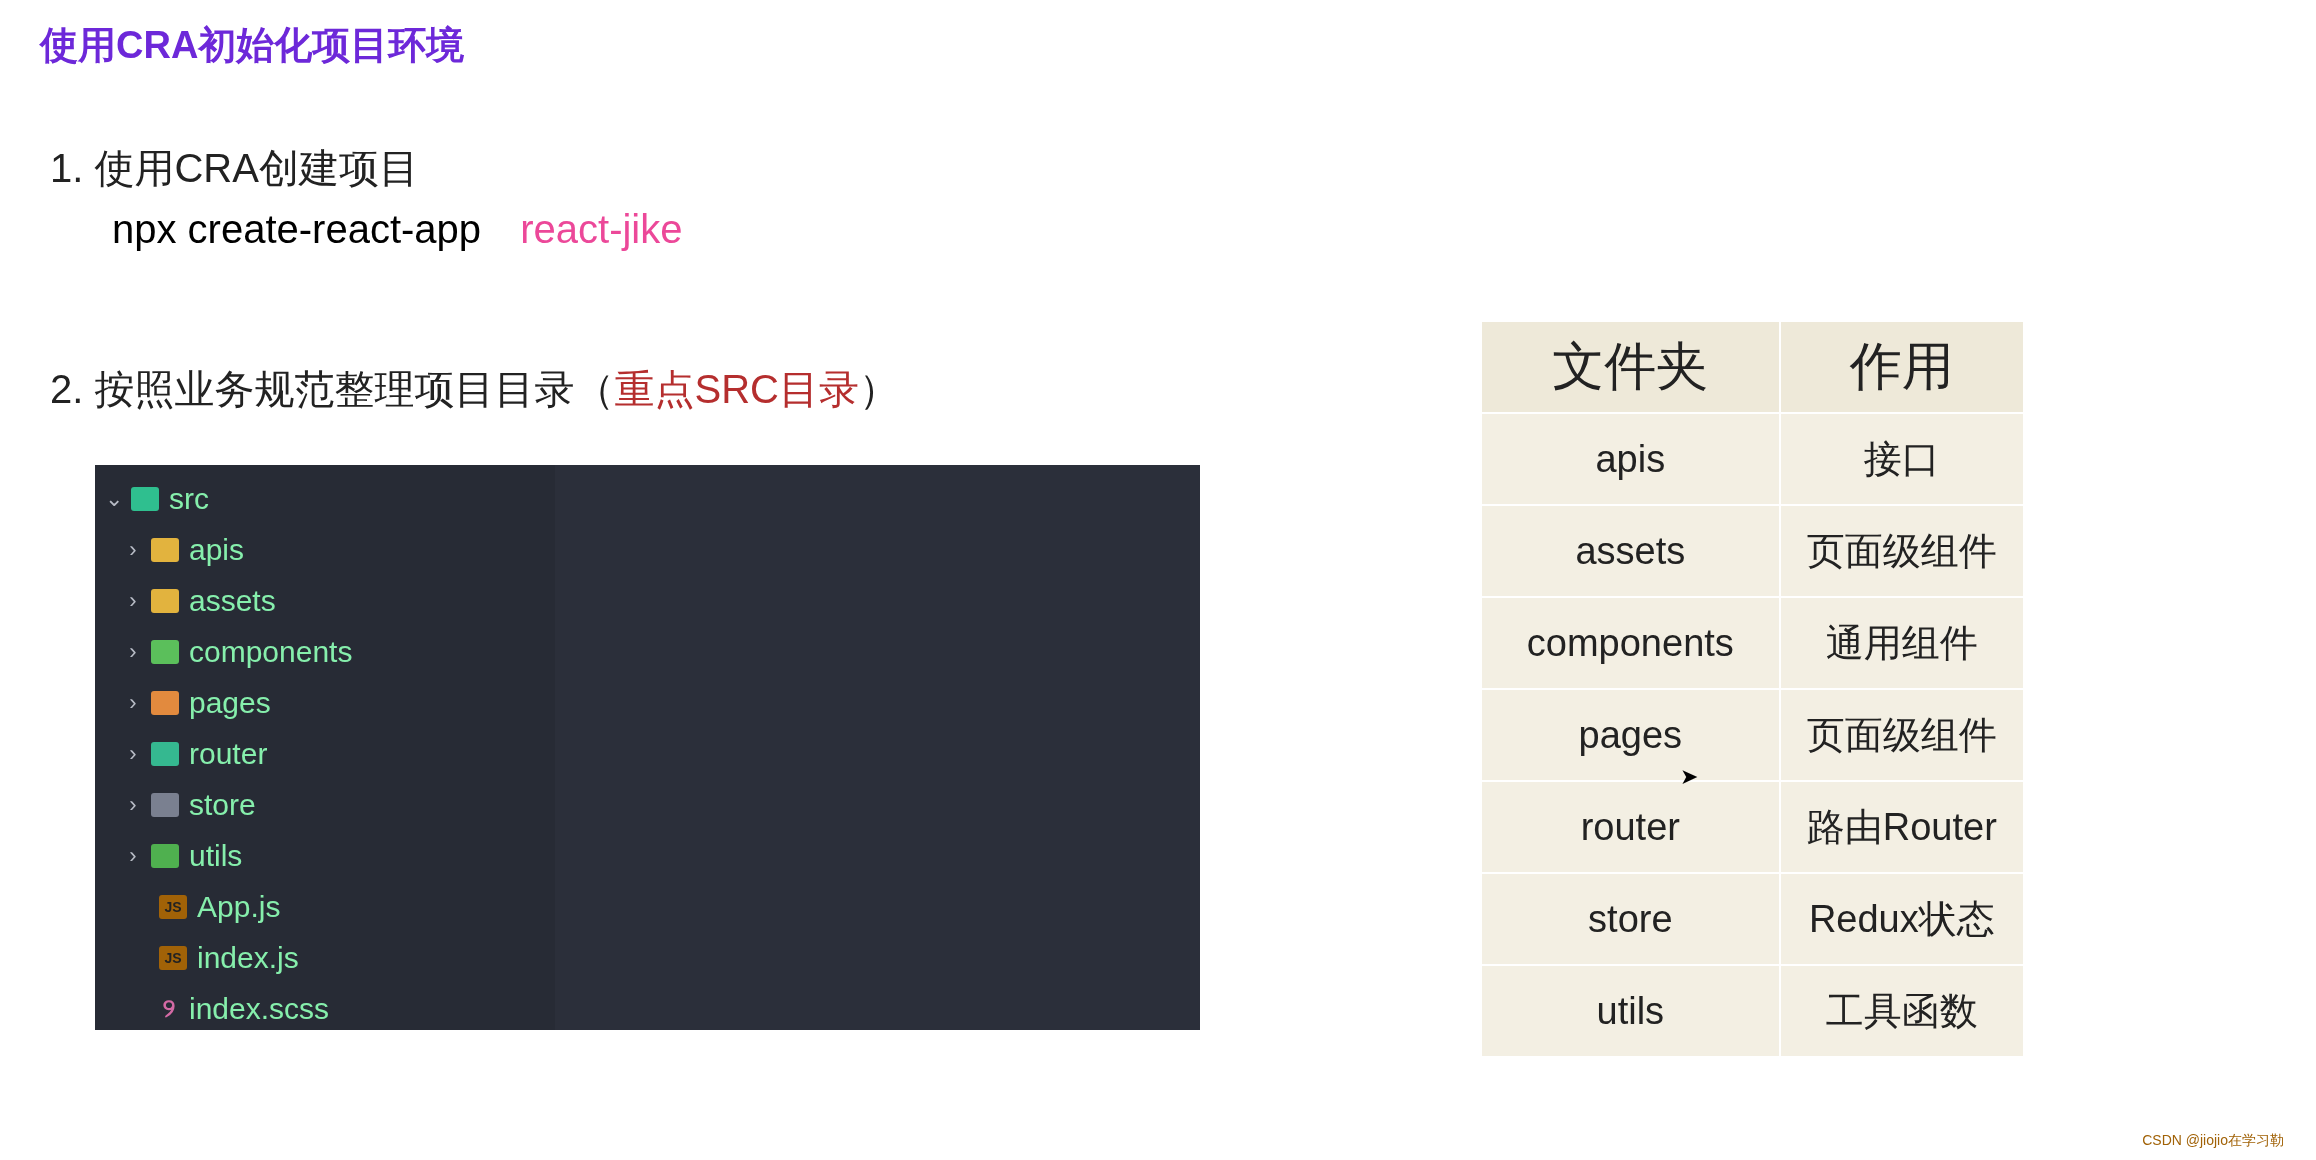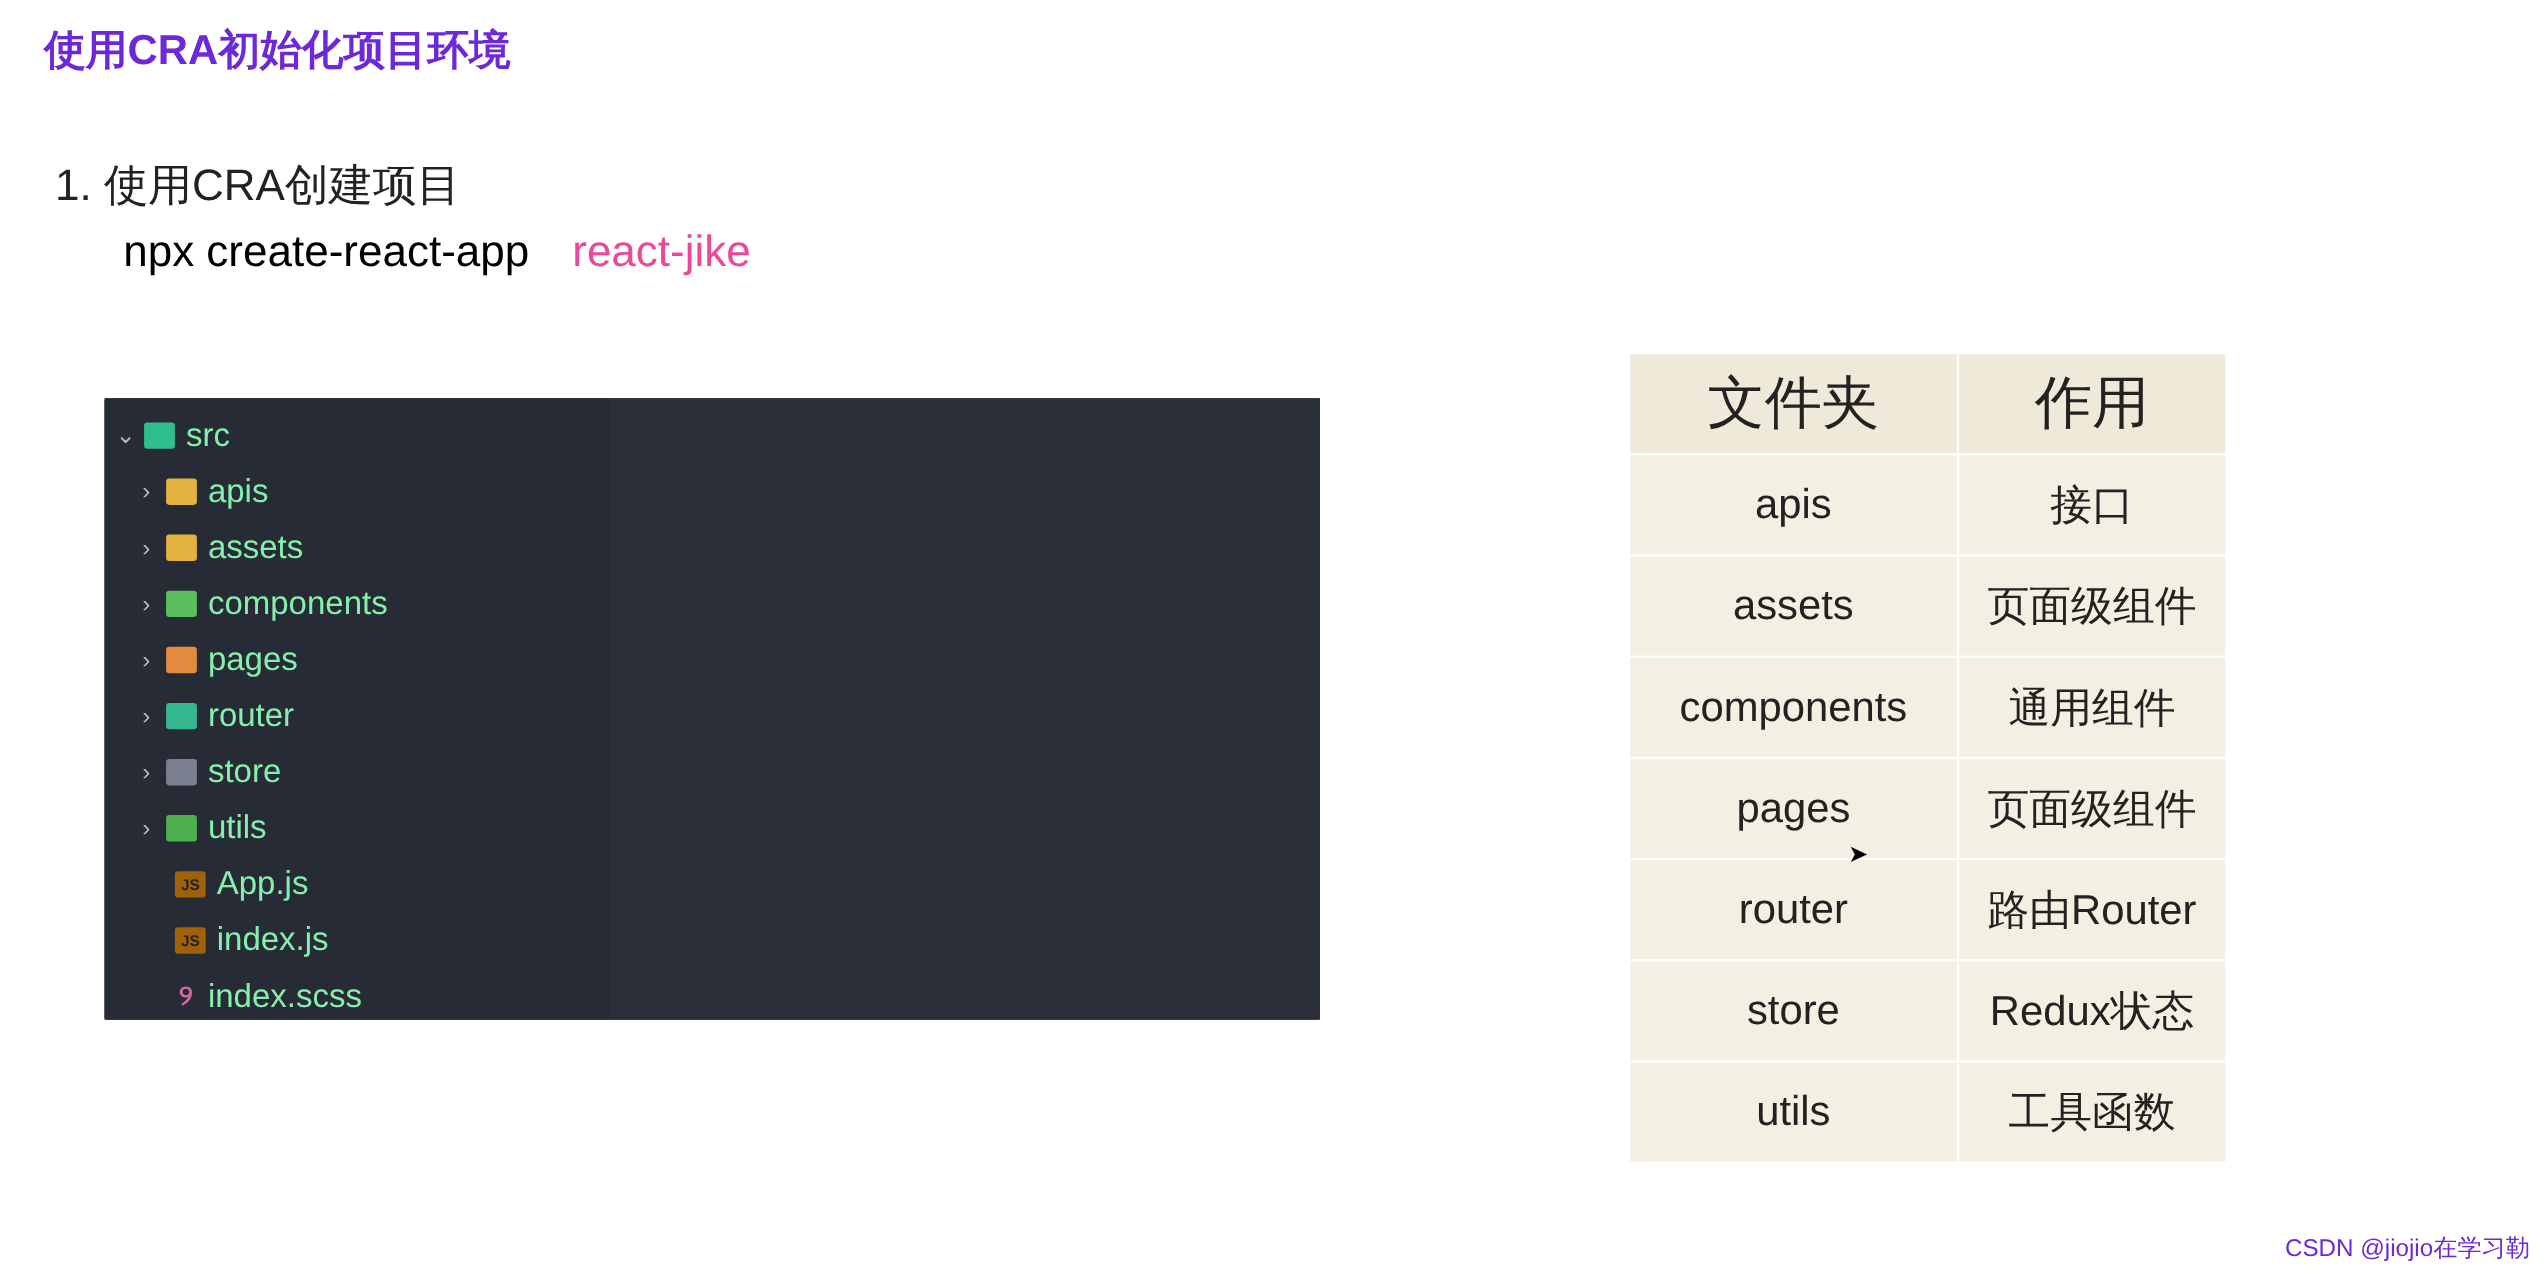--- a/index.html
+++ b/index.html
@@ -141,44 +141,47 @@
     .cursor-pointer {
       position: absolute;
       left: 1680px;
       top: 764px;
       color: #000;
       font-size: 22px;
       pointer-events: none;
     }
     .watermark {
       position: absolute;
-      right: 16px;
+      right: 32px;
       bottom: 10px;
-      color: #6d28d9;
-      font-size: 22px;
+      color: #a16207;
+      font-size: 14px;
       font-family: sans-serif;
     }
     .tree-rest {
       flex: 1;
       background: #2b2f3a;
     }
   </style>
 </head>
 <body>
 
 <h1 class="page-title">使用CRA初始化项目环境</h1>
 
 <h2 class="section-heading">1. 使用CRA创建项目</h2>
 
 <div class="command-line">
   <span class="command-prefix">npx  create-react-app  </span><span class="command-highlight">react-jike</span>
 </div>
 
 <div class="row-two">
   <div class="left-col">
+    <h2 class="section2-heading">
+      <span>2. 按照业务规范整理项目目录（</span><span class="red-inline">重点SRC目录</span><span>）</span>
+    </h2>
 
     <div class="file-tree">
       <div class="tree-panel">
         <div class="tree-row root">
           <span class="chevron">⌄</span>
           <span class="folder-icon folder-teal"></span>
           <span class="tree-label">src</span>
         </div>
         <div class="tree-row child">
           <span class="chevron">›</span>

